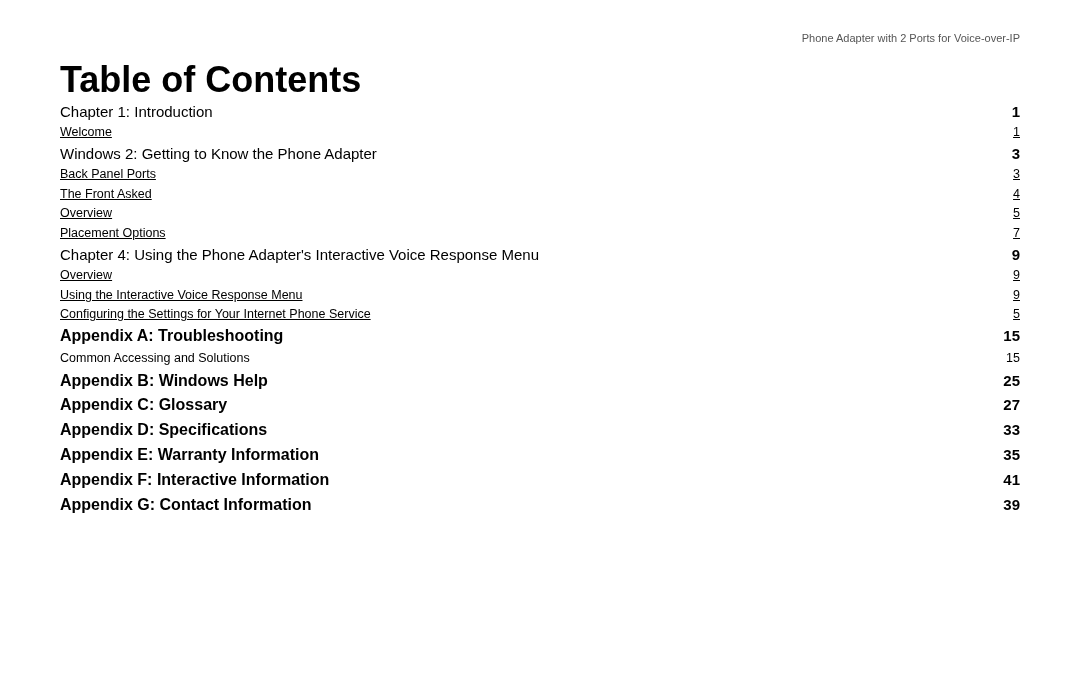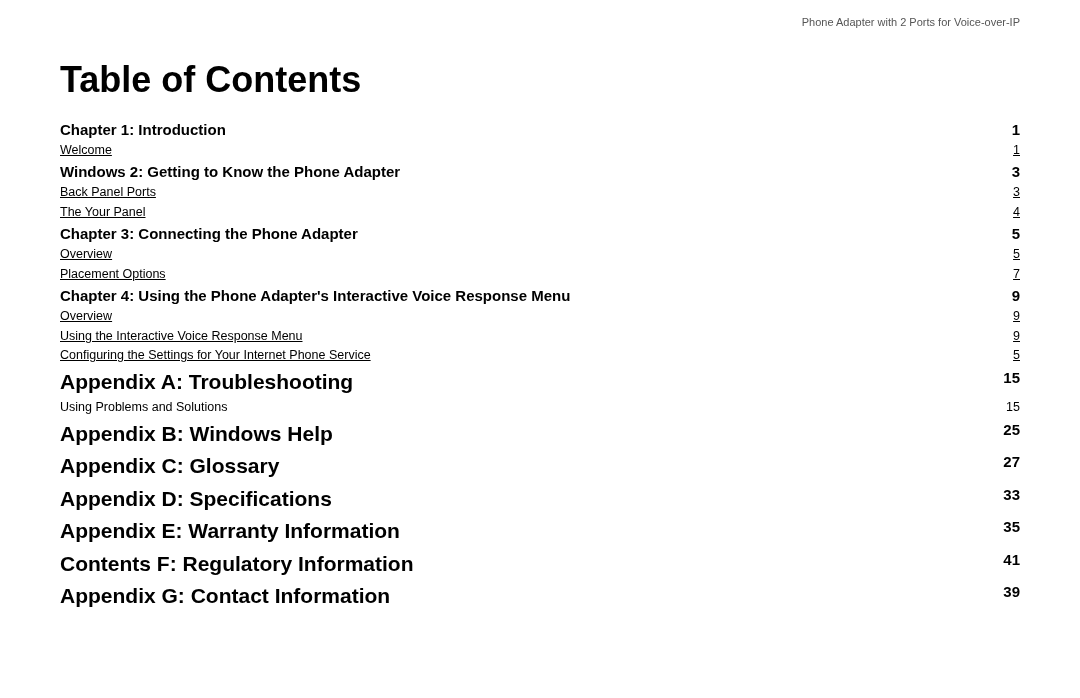--- a/index.html
+++ b/index.html
@@ -19,34 +19,33 @@
     .page {
       width: 1080px;
       height: 698px;
       background: #ffffff;
       position: relative;
       padding: 30px 60px 30px 60px;
     }
 
     .header-label {
       position: absolute;
-      top: 16px;
+      top: 32px;
       right: 60px;
       font-size: 11px;
       color: #555;
       font-family: Arial, Helvetica, sans-serif;
     }
 
     .title {
       font-size: 36px;
       font-weight: 900;
       color: #000;
       font-family: 'Arial Black', Arial, sans-serif;
       margin-top: 30px;
-      margin-bottom: 18px;
       line-height: 1.1;
     }
 
     .toc-table {
       width: 100%;
       border-collapse: collapse;
     }
 
     .toc-table tr td {
       padding: 0;
@@ -61,21 +60,21 @@
 
     .toc-table td.page-num {
       text-align: right;
       white-space: nowrap;
       font-weight: bold;
       min-width: 30px;
     }
 
     .chapter-row td {
       font-size: 15px;
-      font-weight: bold;
+      font-weight: normal;
       color: #000;
       padding-top: 6px;
       padding-bottom: 1px;
     }
 
     .chapter-row td.page-num {
       font-size: 15px;
       font-weight: bold;
     }
 
@@ -87,21 +86,21 @@
       text-decoration: underline;
     }
 
     .sub-row td.page-num {
       font-size: 12.5px;
       font-weight: normal;
       padding-left: 0;
     }
 
     .appendix-row td {
-      font-size: 21px;
+      font-size: 16px;
       font-weight: bold;
       color: #000;
       padding-top: 5px;
       padding-bottom: 1px;
     }
 
     .appendix-row td.page-num {
       font-size: 15px;
       font-weight: bold;
     }
@@ -138,26 +137,22 @@
         </tr>
         <tr class="chapter-row">
           <td class="label">Windows 2: Getting to Know the Phone Adapter</td>
           <td class="page-num">3</td>
         </tr>
         <tr class="sub-row">
           <td class="label">Back Panel Ports</td>
           <td class="page-num">3</td>
         </tr>
         <tr class="sub-row">
-          <td class="label">The Your Panel</td>
+          <td class="label">The Front Asked</td>
           <td class="page-num">4</td>
-        </tr>
-        <tr class="chapter-row">
-          <td class="label">Chapter 3: Connecting the Phone Adapter</td>
-          <td class="page-num">5</td>
         </tr>
         <tr class="sub-row">
           <td class="label">Overview</td>
           <td class="page-num">5</td>
         </tr>
         <tr class="sub-row">
           <td class="label">Placement Options</td>
           <td class="page-num">7</td>
         </tr>
         <tr class="chapter-row">
@@ -174,41 +169,41 @@
         </tr>
         <tr class="sub-row">
           <td class="label">Configuring the Settings for Your Internet Phone Service</td>
           <td class="page-num">5</td>
         </tr>
         <tr class="appendix-row">
           <td class="label">Appendix A: Troubleshooting</td>
           <td class="page-num">15</td>
         </tr>
         <tr class="appendix-sub-row">
-          <td class="label">Using Problems and Solutions</td>
+          <td class="label">Common Accessing and Solutions</td>
           <td class="page-num">15</td>
         </tr>
         <tr class="appendix-row">
           <td class="label">Appendix B: Windows Help</td>
           <td class="page-num">25</td>
         </tr>
         <tr class="appendix-row">
           <td class="label">Appendix C: Glossary</td>
           <td class="page-num">27</td>
         </tr>
         <tr class="appendix-row">
           <td class="label">Appendix D: Specifications</td>
           <td class="page-num">33</td>
         </tr>
         <tr class="appendix-row">
           <td class="label">Appendix E: Warranty Information</td>
           <td class="page-num">35</td>
         </tr>
         <tr class="appendix-row">
-          <td class="label">Contents F: Regulatory Information</td>
+          <td class="label">Appendix F: Interactive Information</td>
           <td class="page-num">41</td>
         </tr>
         <tr class="appendix-row">
           <td class="label">Appendix G: Contact Information</td>
           <td class="page-num">39</td>
         </tr>
       </tbody>
   </table>
 </div>
 

